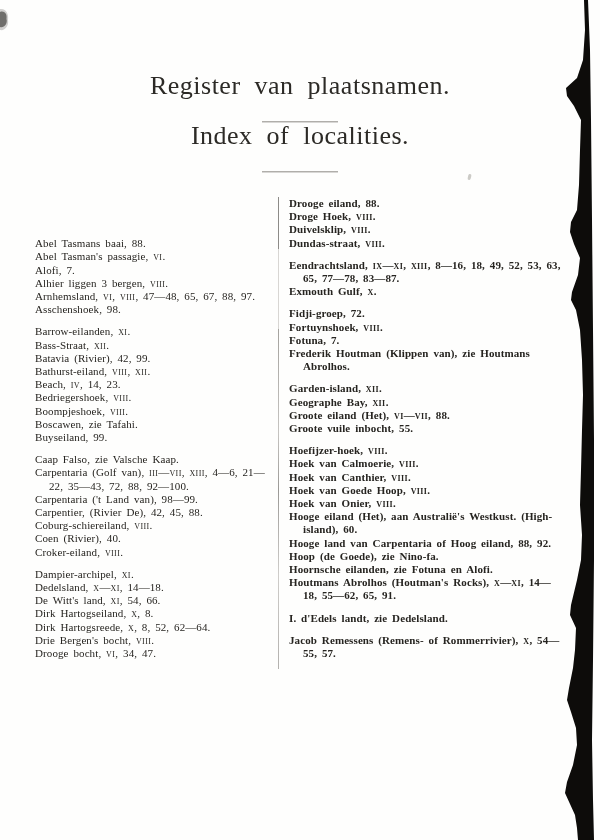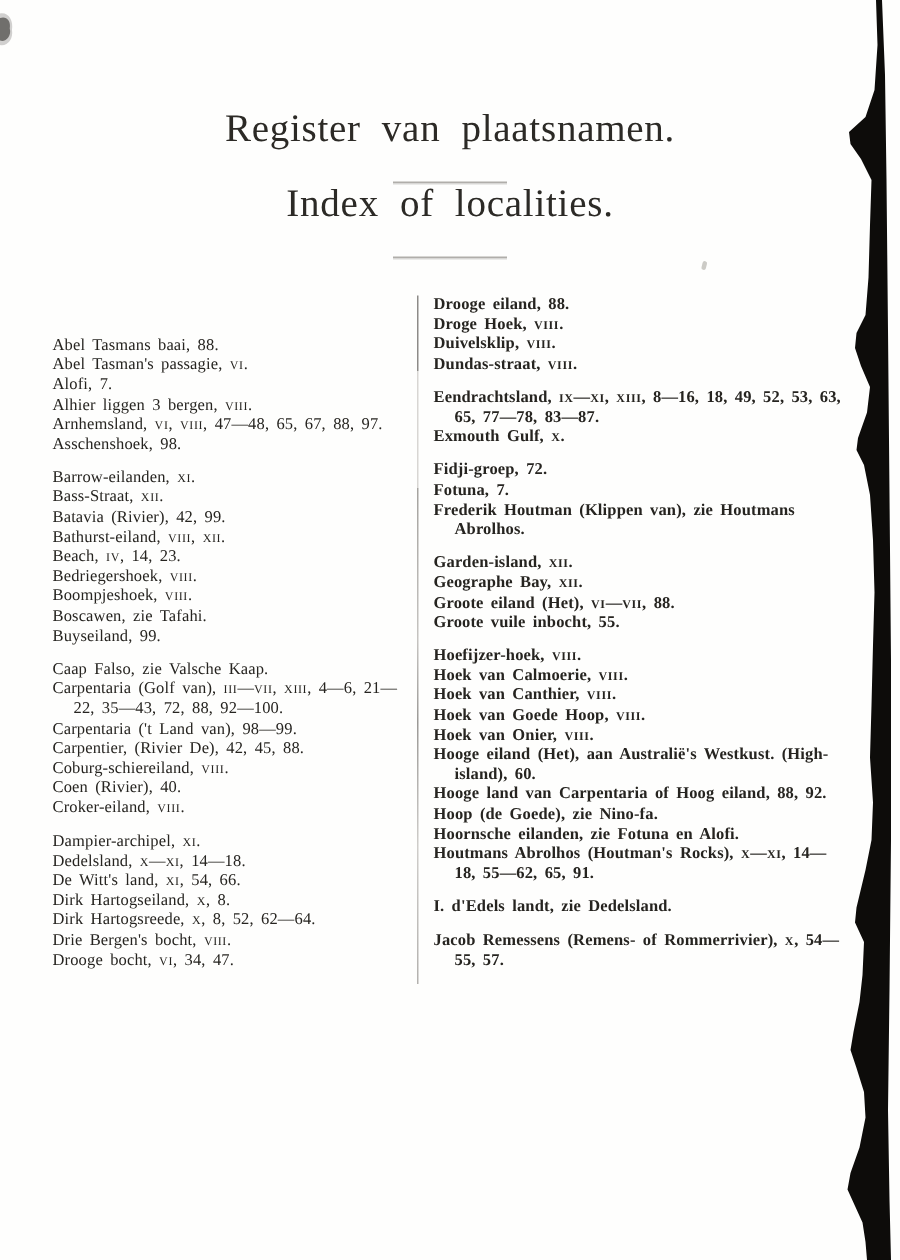--- a/index.html
+++ b/index.html
@@ -138,20 +138,21 @@
           <p class="entry">Droge Hoek, <span class="sc">viii</span>.</p>
           <p class="entry">Duivelsklip, <span class="sc">viii</span>.</p>
           <p class="entry">Dundas-straat, <span class="sc">viii</span>.</p>
         </div>
         <div class="group">
           <p class="entry">Eendrachtsland, <span class="sc">ix</span>—<span class="sc">xi</span>, <span class="sc">xiii</span>, 8—16, 18, 49, 52, 53, 63, 65, 77—78, 83—87.</p>
           <p class="entry">Exmouth Gulf, <span class="sc">x</span>.</p>
         </div>
         <div class="group">
           <p class="entry">Fidji-groep, 72.</p>
+          <p class="entry">Fortuynshoek, <span class="sc">viii</span>.</p>
           <p class="entry">Fotuna, 7.</p>
           <p class="entry">Frederik Houtman (Klippen van), zie Houtmans Abrolhos.</p>
         </div>
         <div class="group">
           <p class="entry">Garden-island, <span class="sc">xii</span>.</p>
           <p class="entry">Geographe Bay, <span class="sc">xii</span>.</p>
           <p class="entry">Groote eiland (Het), <span class="sc">vi</span>—<span class="sc">vii</span>, 88.</p>
           <p class="entry">Groote vuile inbocht, 55.</p>
         </div>
         <div class="group">

